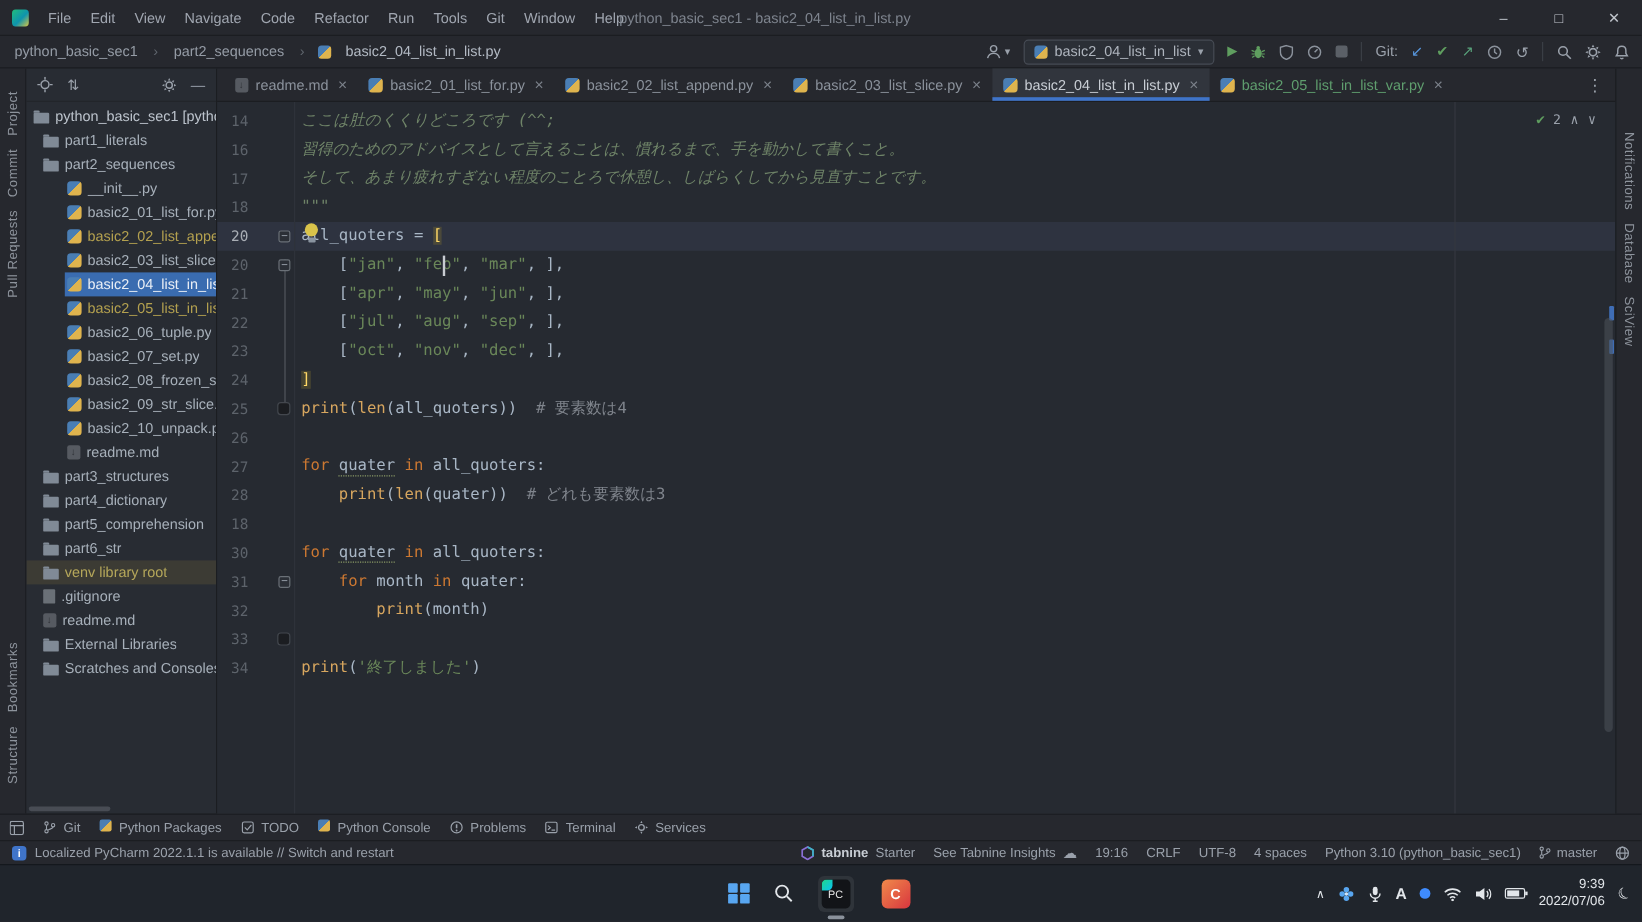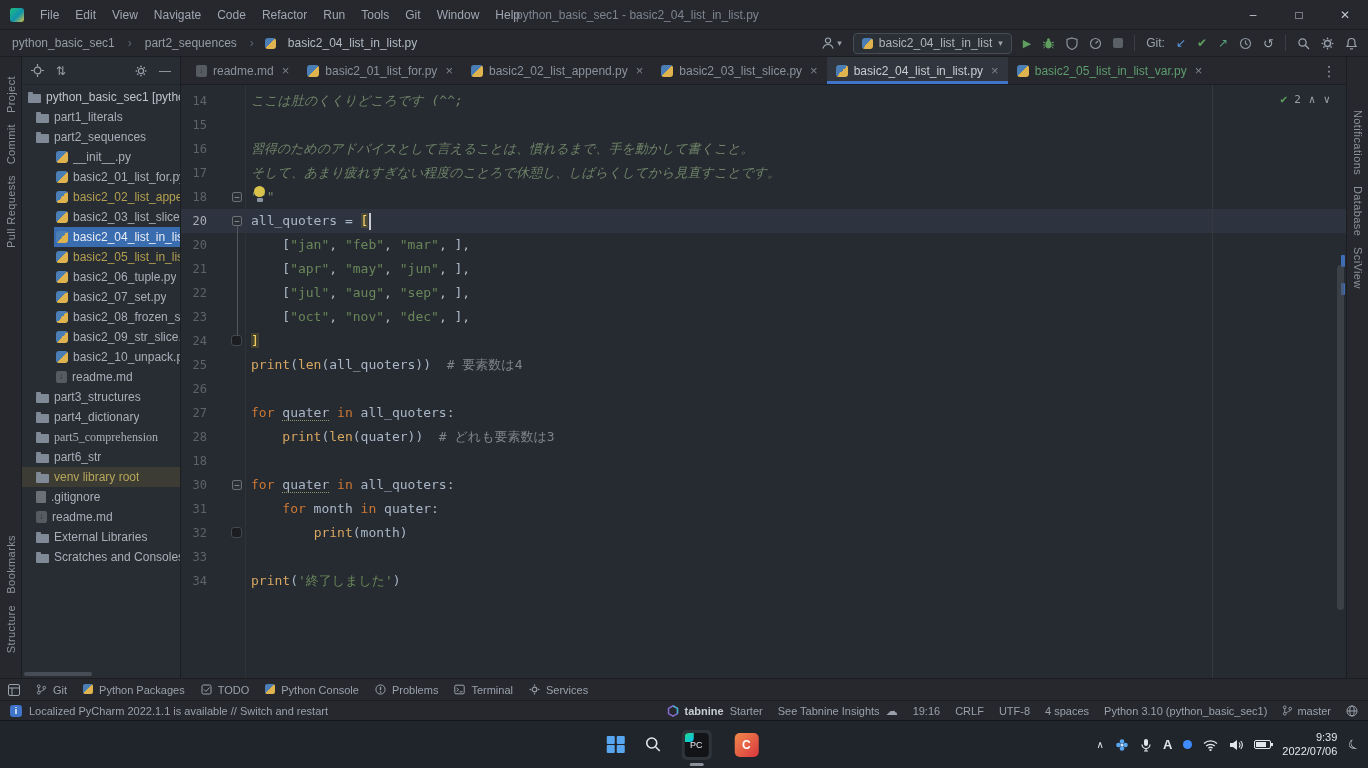--- a/index.html
+++ b/index.html
@@ -369,21 +369,21 @@
               <span class="ic i-folder"></span>
               <span class="lbl">part3_structures</span>
             </div>
           </div>
           <div class="trow" style="padding-left: 12px;">
             <div class="trow-in">
               <span class="ic i-folder"></span>
               <span class="lbl">part4_dictionary</span>
             </div>
           </div>
-          <div class="trow" style="padding-left: 12px; font-family: Liberation Serif, serif;">
+          <div class="trow" style="padding-left: 12px;">
             <div class="trow-in">
               <span class="ic i-folder"></span>
               <span class="lbl">part5_comprehension</span>
             </div>
           </div>
           <div class="trow" style="padding-left: 12px;">
             <div class="trow-in">
               <span class="ic i-folder"></span>
               <span class="lbl">part6_str</span>
             </div>
@@ -456,24 +456,20 @@
             <span class="tab-label">basic2_05_list_in_list_var.py</span>
             <span class="tab-close">×</span>
           </div>
           <span class="tabs-more">⋮</span>
         </div>
       <div class="editor">
         <div class="lines">
             <div class="row">
               <span class="gut">14</span>
               <span class="code"><span class="tk-d">ここは肚のくくりどころです (^^;</span></span>
-            </div>
-            <div class="row">
-              <span class="gut">15</span>
-              <span class="code"></span>
             </div>
             <div class="row">
               <span class="gut">16</span>
               <span class="code"><span class="tk-d">習得のためのアドバイスとして言えることは、慣れるまで、手を動かして書くこと。</span></span>
             </div>
             <div class="row">
               <span class="gut">17</span>
               <span class="code"><span class="tk-d">そして、あまり疲れすぎない程度のことろで休憩し、しばらくしてから見直すことです。</span></span>
             </div>
             <div class="row">

